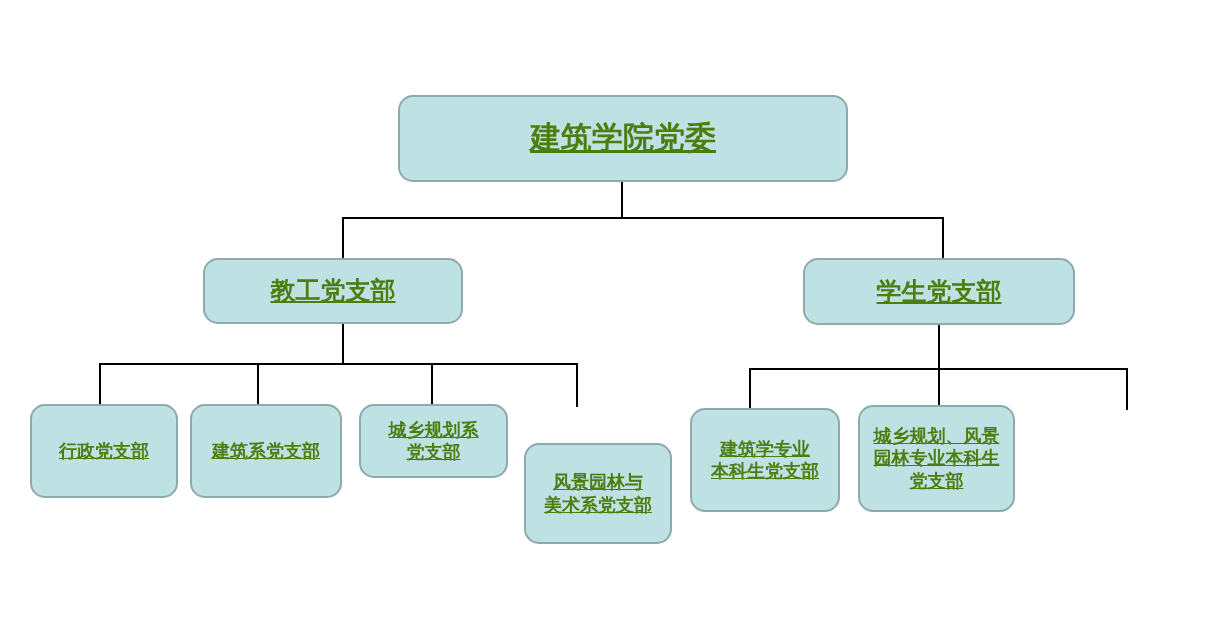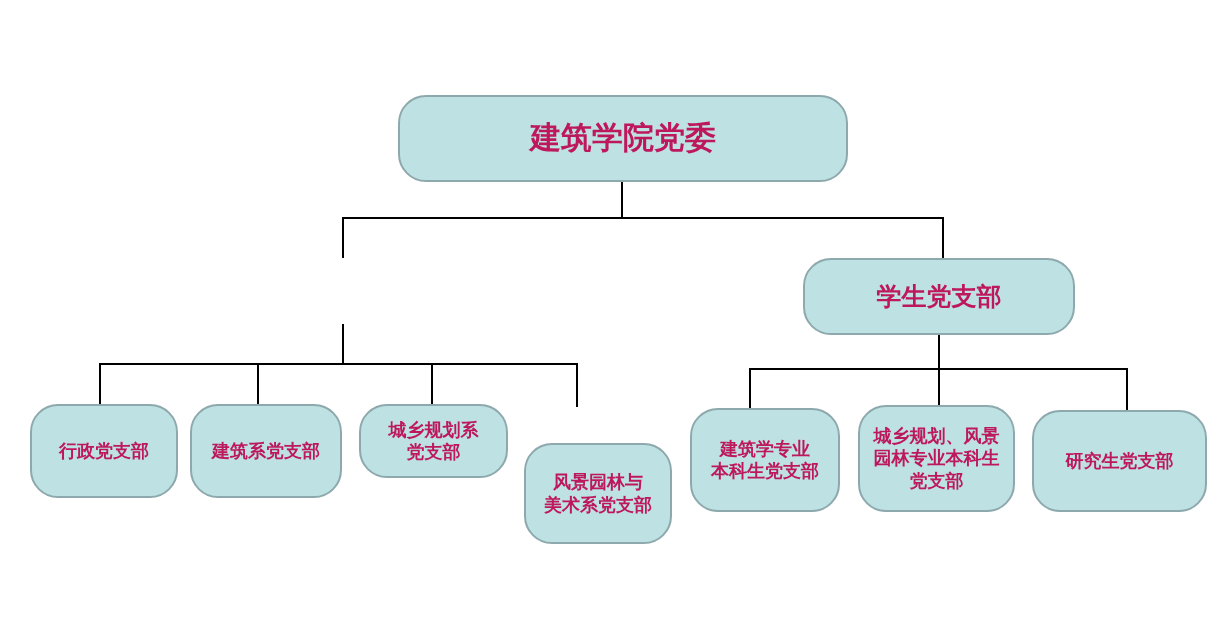--- a/index.html
+++ b/index.html
@@ -20,37 +20,38 @@
     left: 0;
     top: 0;
     width: 1213px;
     height: 624px;
   }
   .node {
     position: absolute;
     box-sizing: border-box;
     background: #bee2e3;
     border: 2px solid #8ea9ad;
-    border-radius: 28px;
+    border-radius: 15px;
     display: flex;
     align-items: center;
     justify-content: center;
     text-align: center;
-    color: #be185d;
+    color: #4d7c0f;
     font-weight: bold;
+    text-decoration: underline;
   }
   .node .label {
     white-space: pre-line;
     line-height: 1.25;
   }
   
   .n-root      { left: 398px; top:  95px; width: 450px; height:  87px; font-size: 31px; }
   
   .n-faculty   { left: 203px; top: 258px; width: 260px; height:  66px; font-size: 25px; }
-  .n-student   { left: 803px; top: 258px; width: 272px; height:  77px; font-size: 25px; }
+  .n-student   { left: 803px; top: 258px; width: 272px; height:  67px; font-size: 25px; }
   
   .n-admin     { left:  30px; top: 404px; width: 148px; height:  94px; font-size: 18px; }
   .n-arch      { left: 190px; top: 404px; width: 152px; height:  94px; font-size: 18px; }
   .n-planning  { left: 359px; top: 404px; width: 149px; height:  74px; font-size: 18px; }
   .n-landscape { left: 524px; top: 407px; width: 148px; height: 101px; font-size: 18px; margin-top: 36px; }
   .n-arch-ug   { left: 690px; top: 408px; width: 150px; height: 104px; font-size: 18px; }
   .n-plan-ug   { left: 858px; top: 405px; width: 157px; height: 107px; font-size: 18px; }
   .n-grad      { left: 1032px; top: 410px; width: 175px; height: 102px; font-size: 18px; }
 </style>
 </head>
@@ -78,20 +79,23 @@
       <line x1="750" y1="368" x2="750" y2="408"></line>
       <line x1="939" y1="368" x2="939" y2="405"></line>
       <line x1="1127" y1="368" x2="1127" y2="410"></line>
     </g>
   </svg>
 
   <div class="node n-root">
     <span class="label">建筑学院党委</span>
   </div>
 
+  <div class="node n-faculty">
+    <span class="label">教工党支部</span>
+  </div>
 
   <div class="node n-student">
     <span class="label">学生党支部</span>
   </div>
 
   <div class="node n-admin">
     <span class="label">行政党支部</span>
   </div>
 
   <div class="node n-arch">
@@ -112,17 +116,14 @@
     <span class="label">建筑学专业
 本科生党支部</span>
   </div>
 
   <div class="node n-plan-ug">
     <span class="label">城乡规划、风景
 园林专业本科生
 党支部</span>
   </div>
 
-  <div class="node n-grad">
-    <span class="label">研究生党支部</span>
-  </div>
 
 </div>
 
 </body></html>

